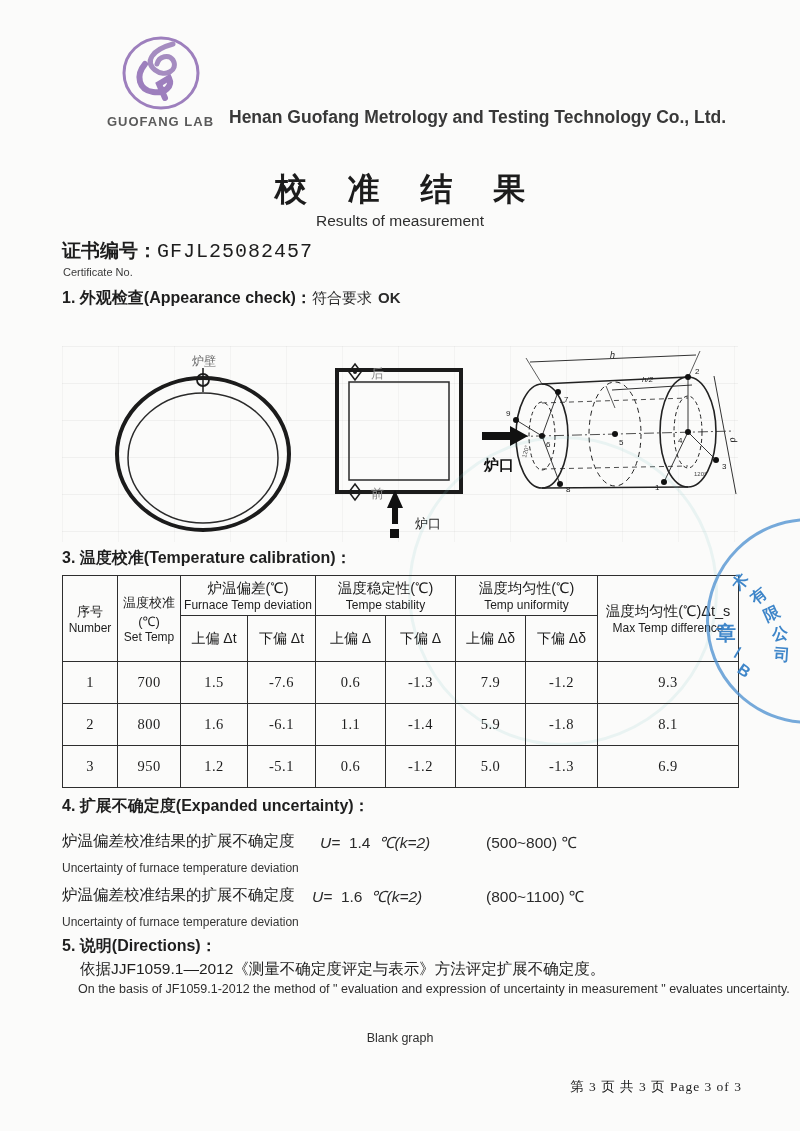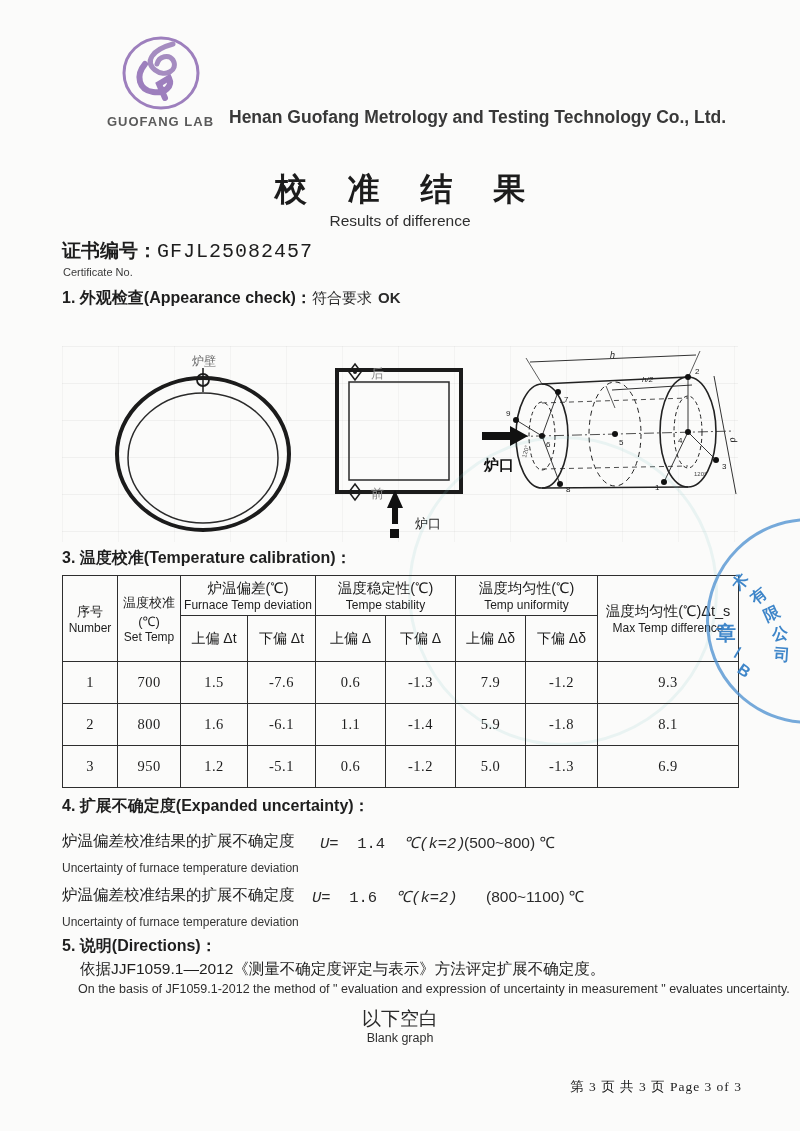--- a/index.html
+++ b/index.html
@@ -50,21 +50,21 @@
   .cal-table .grp-en { font-size:12px; }
   .cal-table .h1 { height:40px; }
   .cal-table .h2 { height:46px; font-size:14px; }
   .cal-table .dr { height:42px; font-family:"Liberation Serif", serif; font-size:14.5px; letter-spacing:0.5px; }
   
   .seal-circle { position:absolute; left:706px; top:518px; width:206px; height:206px;
                  border:3.5px solid rgba(72,142,207,0.75); border-radius:50%; z-index:3; }
   .seal-char { position:absolute; z-index:3; color:#3f86c9; font-weight:bold; font-size:16px; }
   
   .u-label { position:absolute; font-size:15.5px; color:#1e1e1e; }
-  .u-val { position:absolute; font-size:15.5px; font-family:Liberation Mono, monospace; }
+  .u-val { position:absolute; font-size:15.5px; font-family:Liberation Sans, sans-serif; }
   .u-val .it { font-style:italic; }
   .u-range { position:absolute; font-size:15.5px; }
   .u-en { position:absolute; font-size:12px; color:#343434; }
   
   .dir-cn { position:absolute; left:80px; top:959px; font-size:15.5px; color:#1e1e1e; }
   .dir-en { position:absolute; left:78px; top:982px; font-size:12.5px; color:#2e2e2e; }
   .blank-cn { position:absolute; left:0; top:1006px; width:100%; text-align:center; font-size:19px; color:#2a2a2a; }
   .blank-en { position:absolute; left:0; top:1031px; width:100%; text-align:center; font-size:12.5px; color:#2e2e2e; }
   .footer { position:absolute; right:58px; top:1078px; font-size:13.5px; color:#222;
             font-family:"Liberation Serif", serif; letter-spacing:1px; }
@@ -81,21 +81,21 @@
         <ellipse cx="40" cy="37" rx="37" ry="35" fill="none" stroke="#9d7fbd" stroke-width="3"></ellipse>
         <path d="M52 8 C30 14, 24 26, 34 34 C44 42, 58 34, 52 24 C48 18, 38 20, 36 28" fill="none" stroke="#a58cc0" stroke-width="5" stroke-linecap="round"></path>
         <path d="M24 28 C14 40, 18 54, 32 56 C44 58, 52 50, 48 42 L38 48 L44 62" fill="none" stroke="#9d7fbd" stroke-width="6" stroke-linecap="round"></path>
       </svg>
     </div>
     <div class="logo-caption">GUOFANG LAB</div>
   </div>
   <div class="company-en">Henan Guofang Metrology and Testing Technology Co., Ltd.</div>
 
   <div class="title-cn">校 准 结 果</div>
-  <div class="title-en">Results of difference</div>
+  <div class="title-en">Results of measurement</div>
 
   <div class="cert-line">
     <span class="cert-label">证书编号：</span><span class="cert-number">GFJL25082457</span>
   </div>
   <div class="cert-en">Certificate No.</div>
 
   <div class="sec-heading" style="left:62px; top:288px;">
     <span class="cn">1. 外观检查</span><span class="en">(Appearance check)：</span>
   </div>
   <div class="appearance-val-cn">符合要求</div>
@@ -288,34 +288,33 @@
   <span class="seal-char" style="left:738px; top:662px; transform:rotate(35deg);">B</span>
 
   <div class="sec-heading" style="left:62px; top:796px;">
     <span class="cn">4. 扩展不确定度</span><span class="en">(Expanded uncertainty)：</span>
   </div>
 
   <div class="u-label" style="left:62px; top:831px;">炉温偏差校准结果的扩展不确定度</div>
   <div class="u-val" style="left:320px; top:831px;">
     <span class="it">U=</span>&nbsp;&nbsp;<span>1.4</span>&nbsp;&nbsp;<span class="it">℃(k=2)</span>
   </div>
-  <div class="u-range" style="left:464px; top:831px;">(500~800) ℃</div>
+  <div class="u-range" style="left:486px; top:831px;">(500~800) ℃</div>
   <div class="u-en" style="left:62px; top:861px;">Uncertainty of furnace temperature deviation</div>
 
   <div class="u-label" style="left:62px; top:885px;">炉温偏差校准结果的扩展不确定度</div>
   <div class="u-val" style="left:312px; top:885px;">
     <span class="it">U=</span>&nbsp;&nbsp;<span>1.6</span>&nbsp;&nbsp;<span class="it">℃(k=2)</span>
   </div>
   <div class="u-range" style="left:486px; top:885px;">(800~1100) ℃</div>
   <div class="u-en" style="left:62px; top:915px;">Uncertainty of furnace temperature deviation</div>
 
   <div class="sec-heading" style="left:62px; top:936px;">
     <span class="cn">5. 说明</span><span class="en">(Directions)：</span>
   </div>
   <div class="dir-cn">依据JJF1059.1—2012《测量不确定度评定与表示》方法评定扩展不确定度。</div>
   <div class="dir-en">On the basis of  JF1059.1-2012 the method of " evaluation and expression of uncertainty in measurement " evaluates  uncertainty.</div>
 
-  <div class="blank-cn">以下空白</div>
   <div class="blank-en">Blank graph</div>
 
   <div class="footer">第 3 页 共 3 页 Page 3 of 3</div>
 
 </div>
 
 </body></html>

